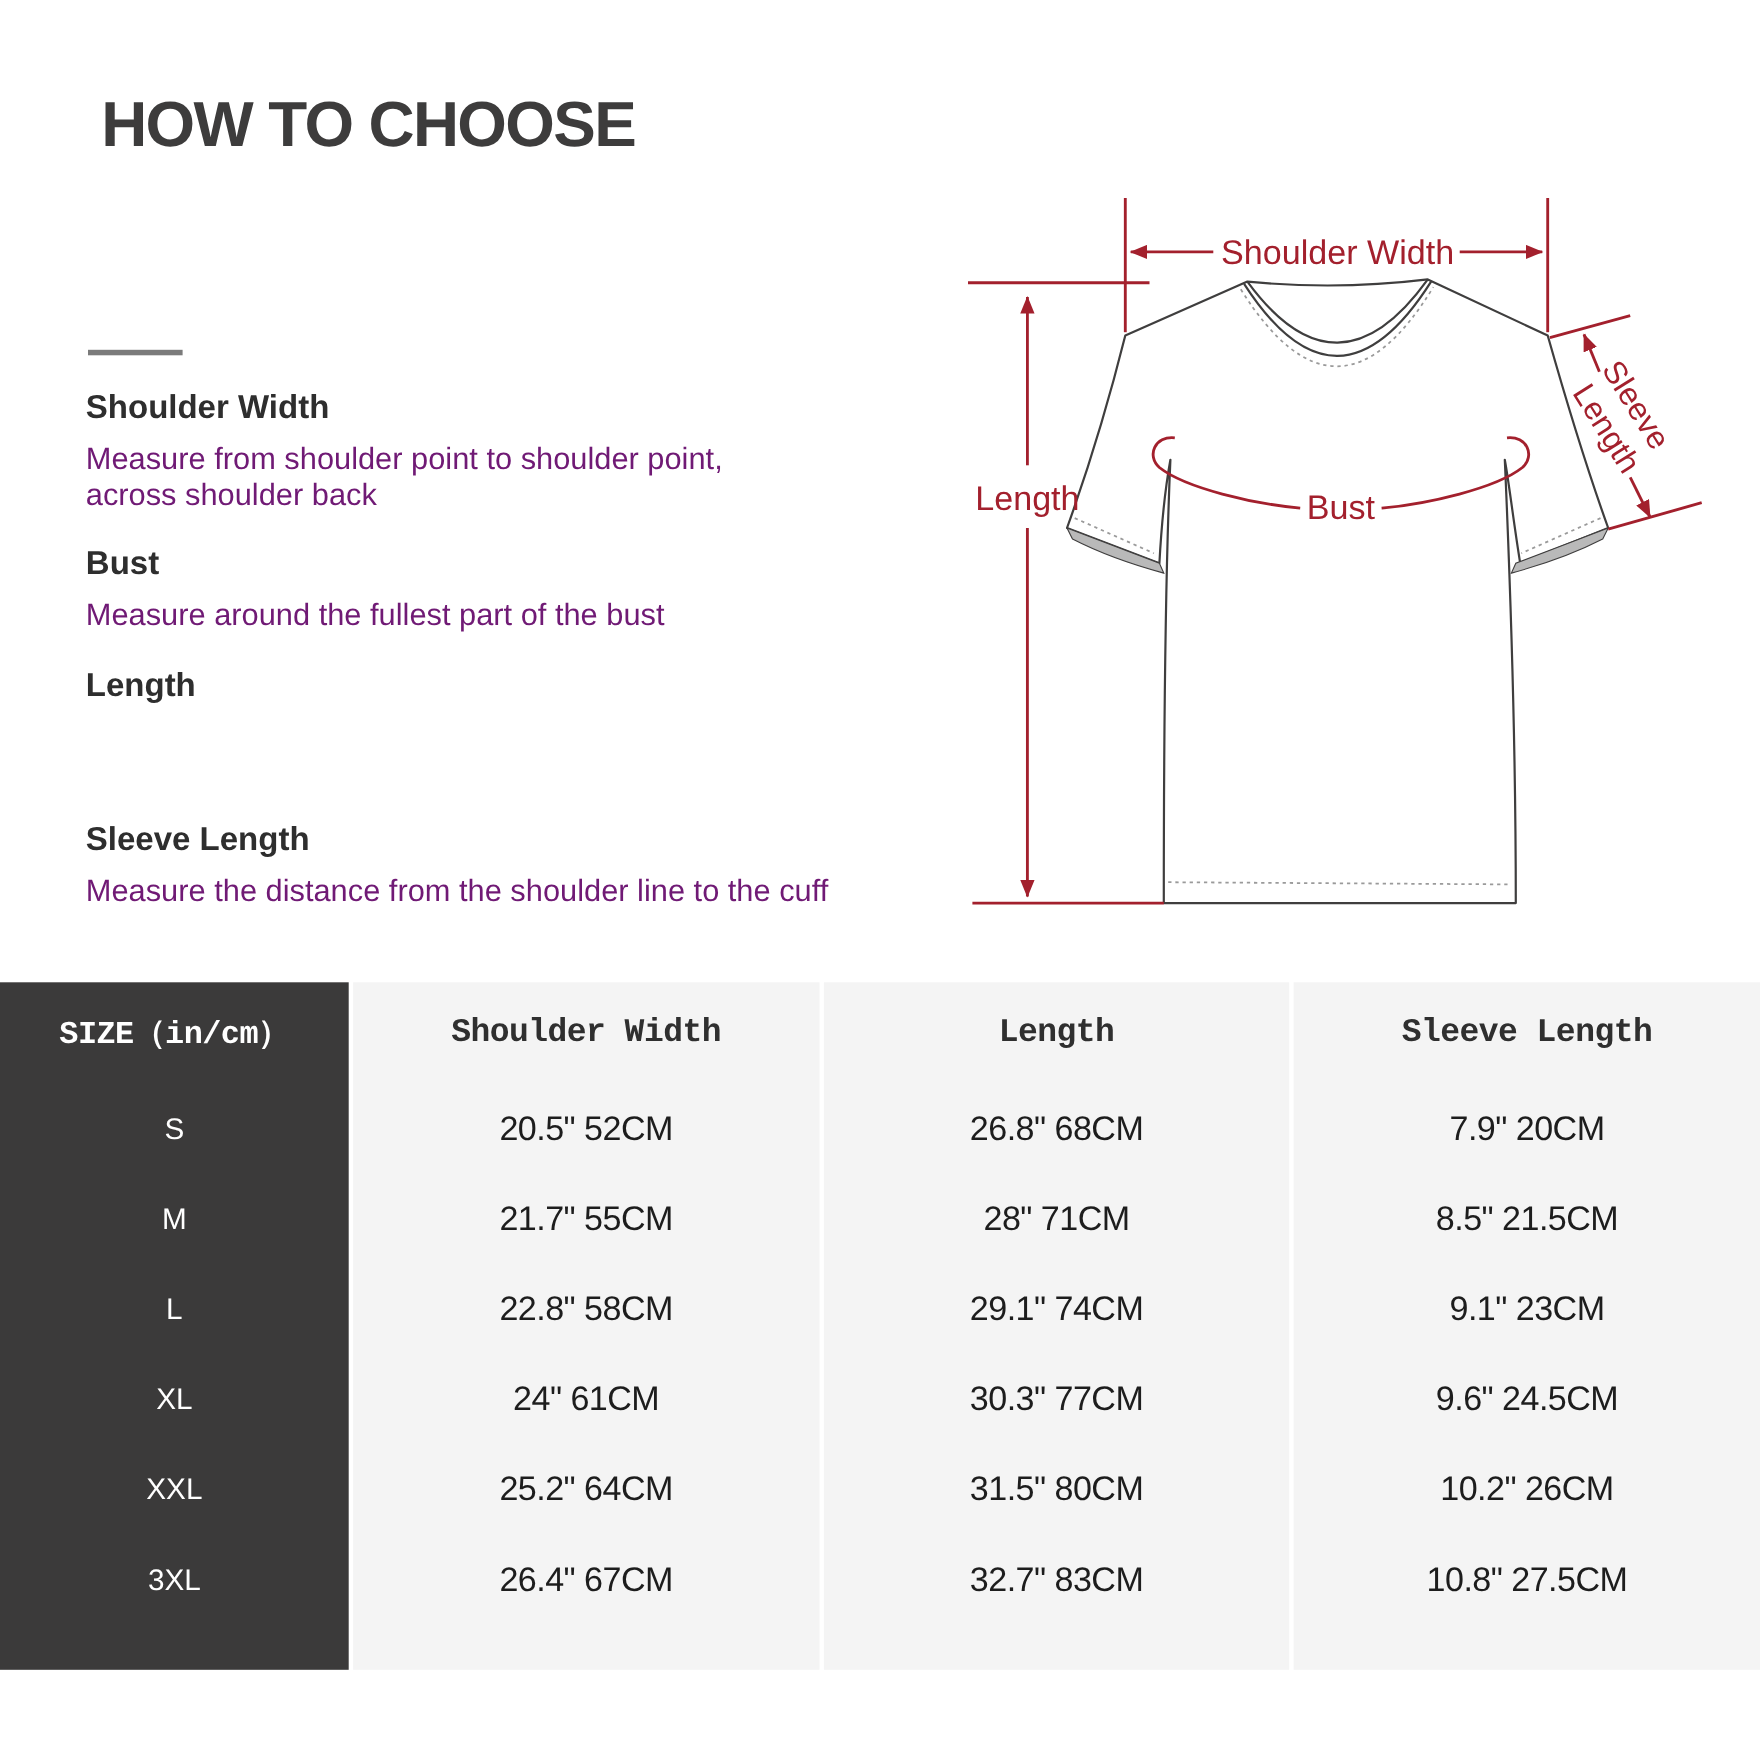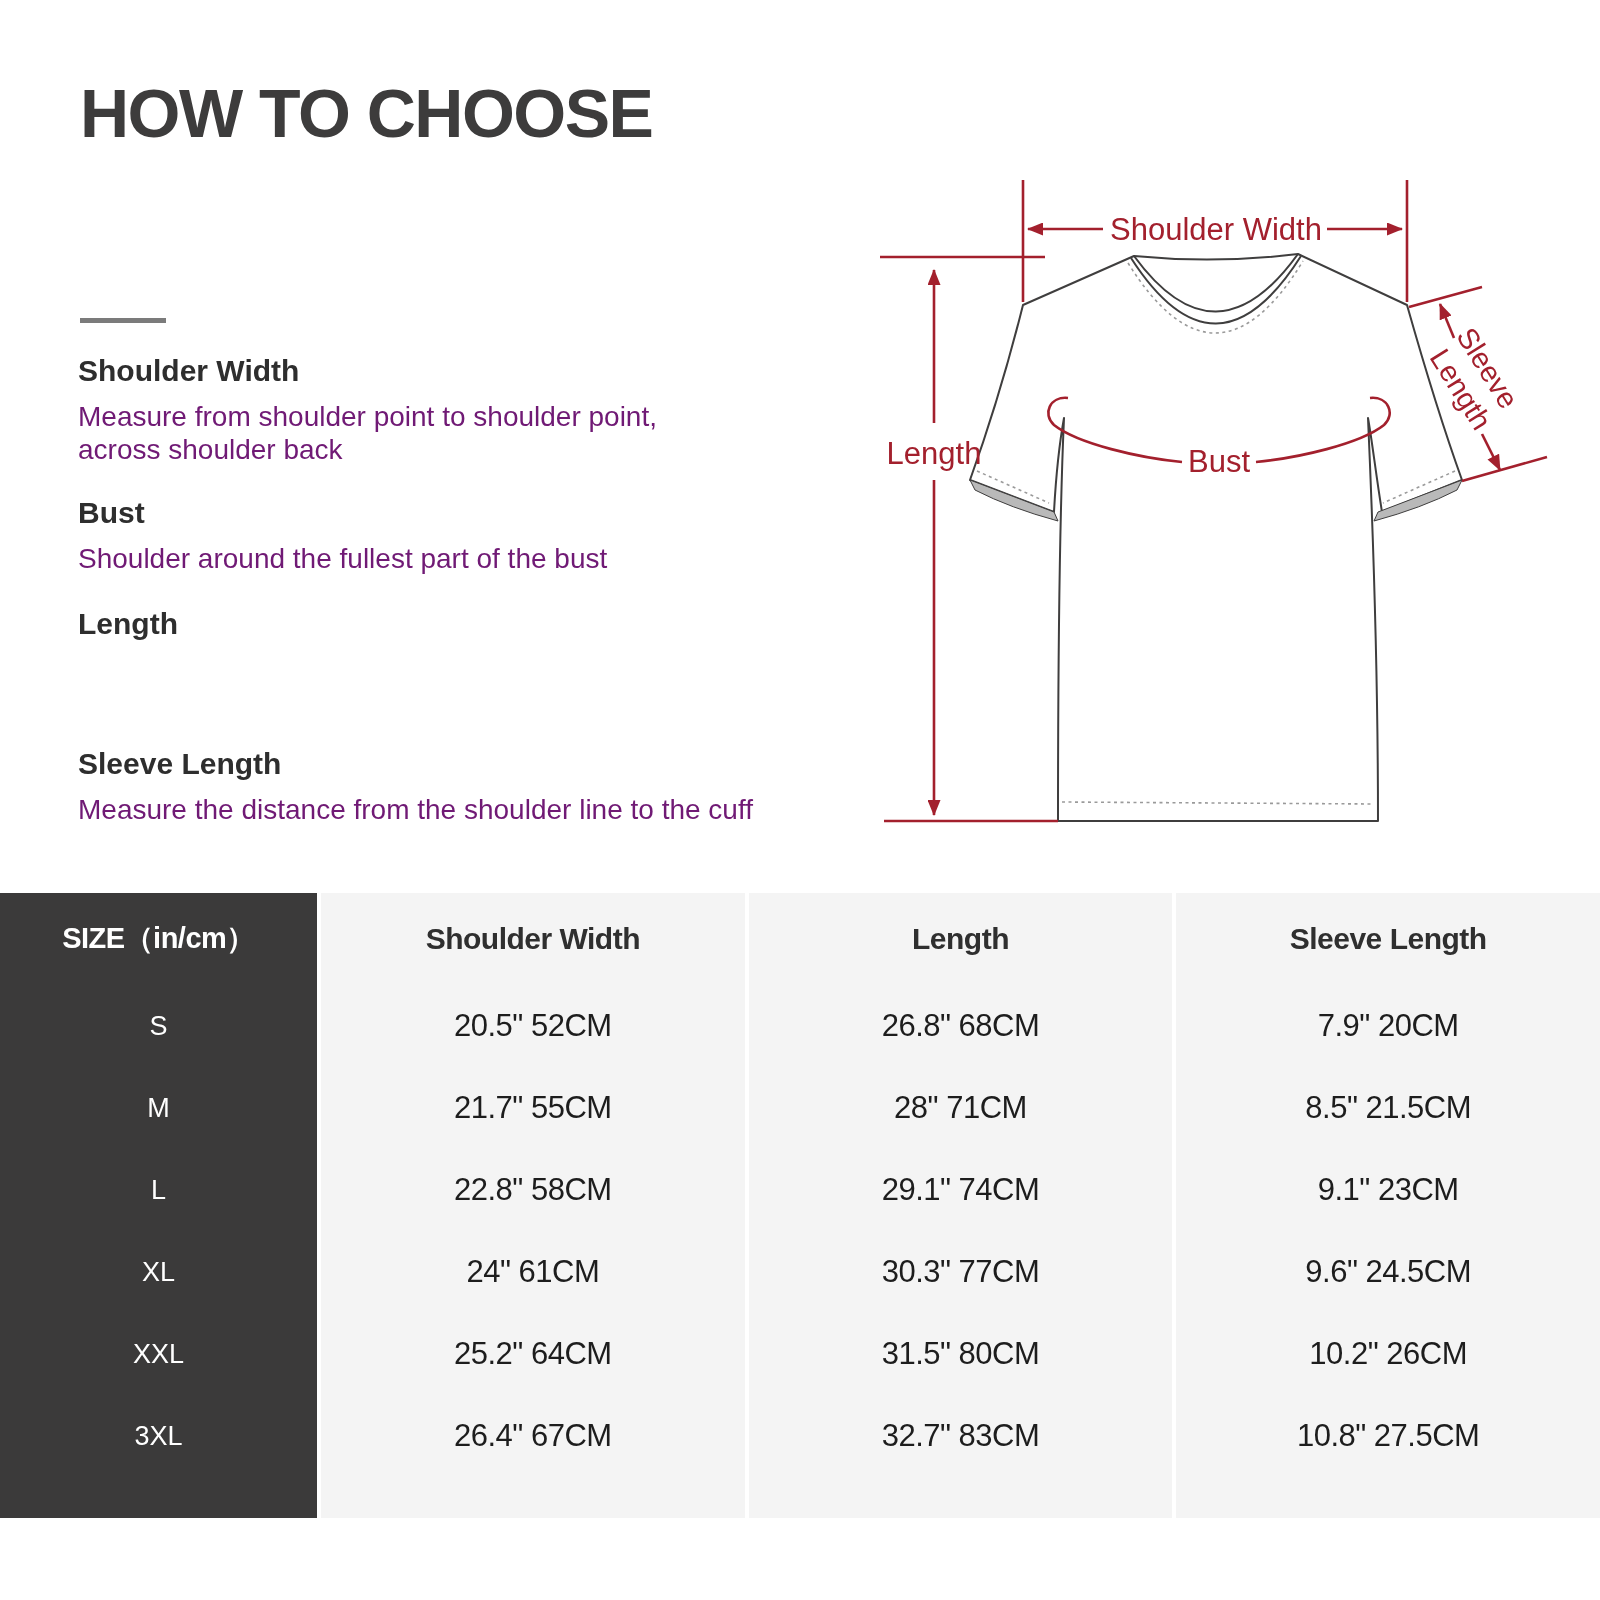--- a/index.html
+++ b/index.html
@@ -10,22 +10,22 @@
   }
   html,body{margin:0;padding:0;}
   body{
     width:1600px;height:1600px;position:relative;overflow:hidden;
     background:#ffffff;
     font-family:"Liberation Sans","DejaVu Sans",sans-serif;
     color:#3a3a3a;
   }
   
   .title{
-    position:absolute;left:80px;top:64px;
-    font-size:68px;line-height:99px;font-weight:700;
+    position:absolute;left:92px;top:64px;
+    font-size:58px;line-height:99px;font-weight:700;
     letter-spacing:-1.5px;color:var(--text-dark);
   }
   .divider{
     position:absolute;left:80px;top:318px;width:86px;height:5px;
     background:#7b7b7b;
   }
   
   .sec{position:absolute;left:78px;width:770px;}
   .sec1{top:352px}.sec2{top:494px}.sec3{top:605px}.sec4{top:745px}
   .sec-title{font-size:30px;font-weight:700;color:#2e2e2e;margin:0 0 10px 0;line-height:38px;}
@@ -42,41 +42,41 @@
   marker path{fill:var(--accent);}
   
   .size-table{
     position:absolute;left:0;top:893px;width:1600px;height:625px;
     display:flex;gap:4px;background:#ffffff;
   }
   .col{display:flex;flex-direction:column;box-sizing:border-box;}
   .col-size{width:317px;background:var(--dark);}
   .col-val{flex:1;background:var(--light-cell);}
   .cell{display:flex;align-items:center;justify-content:center;text-align:center;}
-  .head-cell{height:92px;font-weight:700;font-size:30px;color:#2f2f2f;letter-spacing:-0.5px;}
+  .head-cell{height:92px;font-weight:700;font-size:30px;color:#2f2f2f;letter-spacing:-0.5px;font-family:Liberation Mono, monospace;}
   .col-size .head-cell{color:#ffffff;font-size:29px;}
   .data-cell{height:82px;font-size:31px;color:#1d1d1d;letter-spacing:-0.5px;}
   .col-size .data-cell{font-size:27px;color:#ffffff;letter-spacing:0;}
 </style>
 </head>
 <body>
 
 <div class="title">
   <div>HOW TO CHOOSE</div>
 </div>
 <div class="divider"></div>
 
 <div class="sec sec1">
   <h3 class="sec-title">Shoulder Width</h3>
   <p class="sec-body">Measure from shoulder point to shoulder point,
 across shoulder back</p>
 </div>
 <div class="sec sec2">
   <h3 class="sec-title">Bust</h3>
-  <p class="sec-body">Shoulder around the fullest part of the bust</p>
+  <p class="sec-body">Measure around the fullest part of the bust</p>
 </div>
 <div class="sec sec3">
   <h3 class="sec-title">Length</h3>
 </div>
 <div class="sec sec4">
   <h3 class="sec-title">Sleeve Length</h3>
   <p class="sec-body">Measure the distance from the shoulder line to the cuff</p>
 </div>
 
 <svg class="diagram" viewBox="0 0 700 720">

